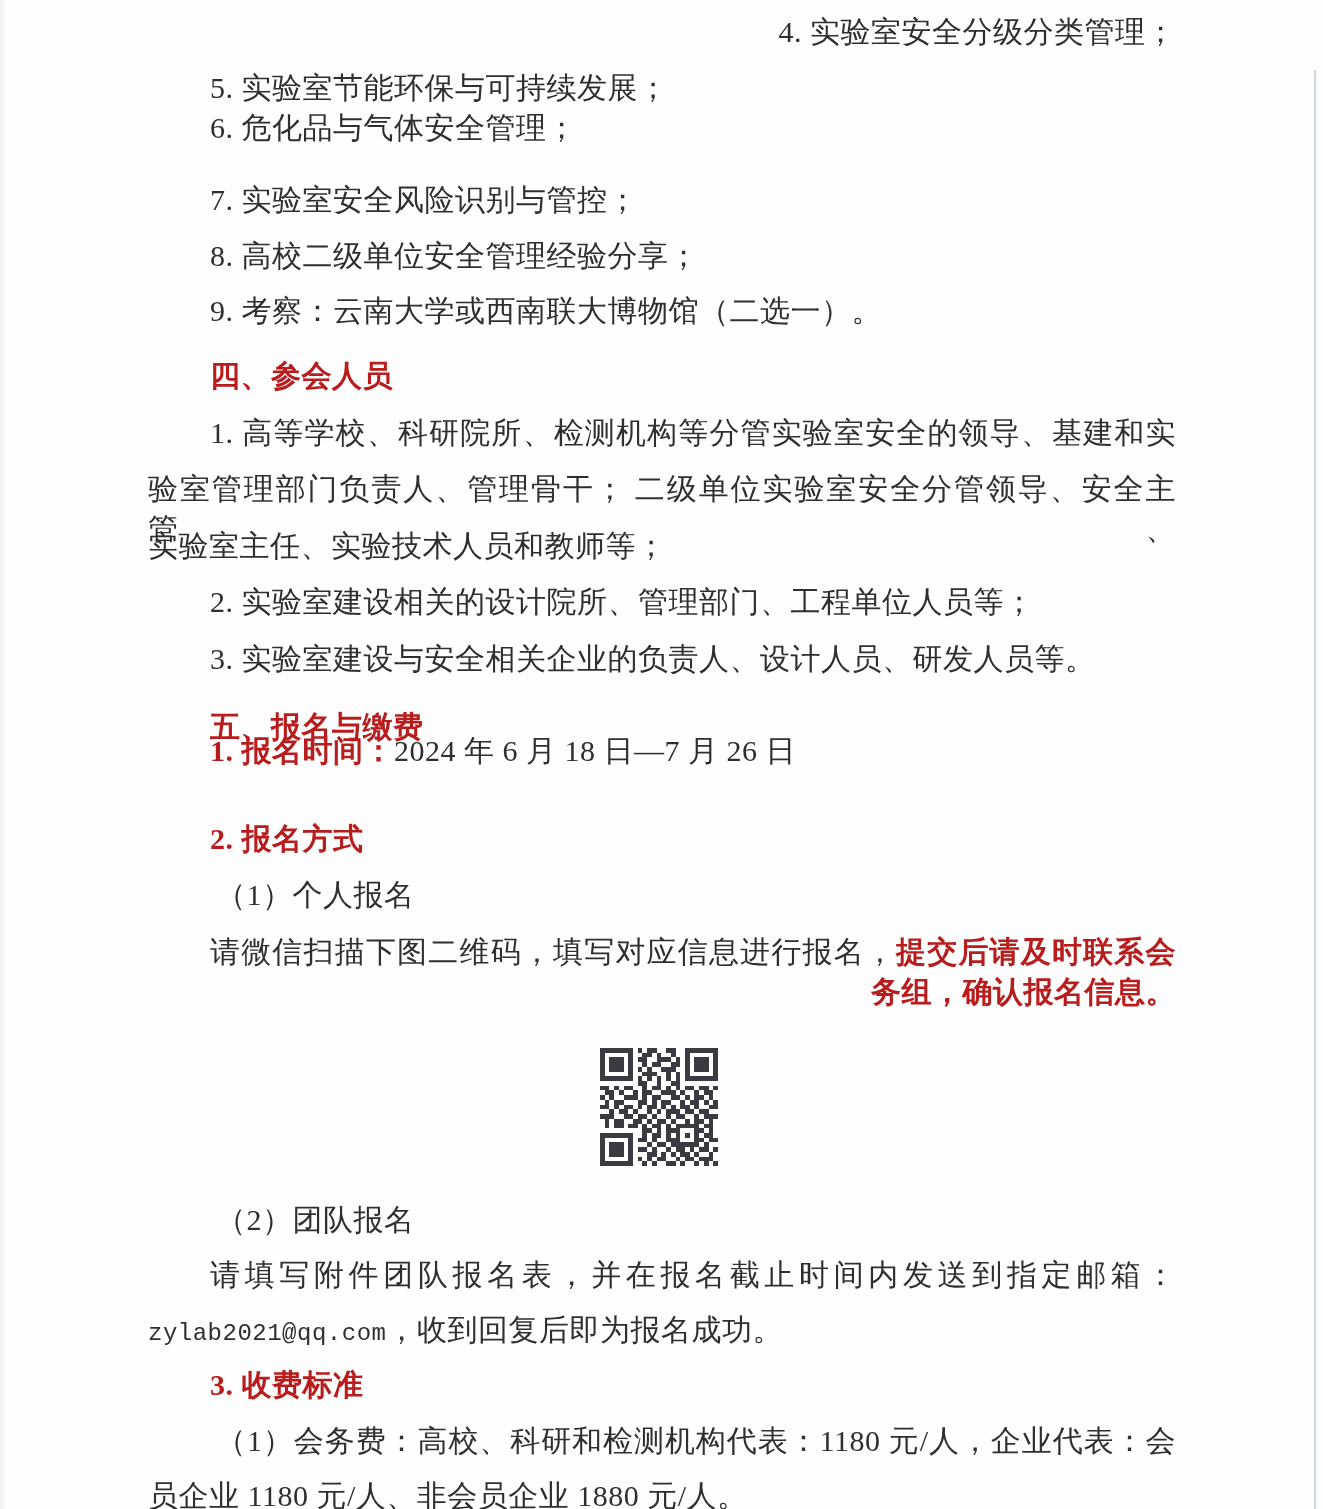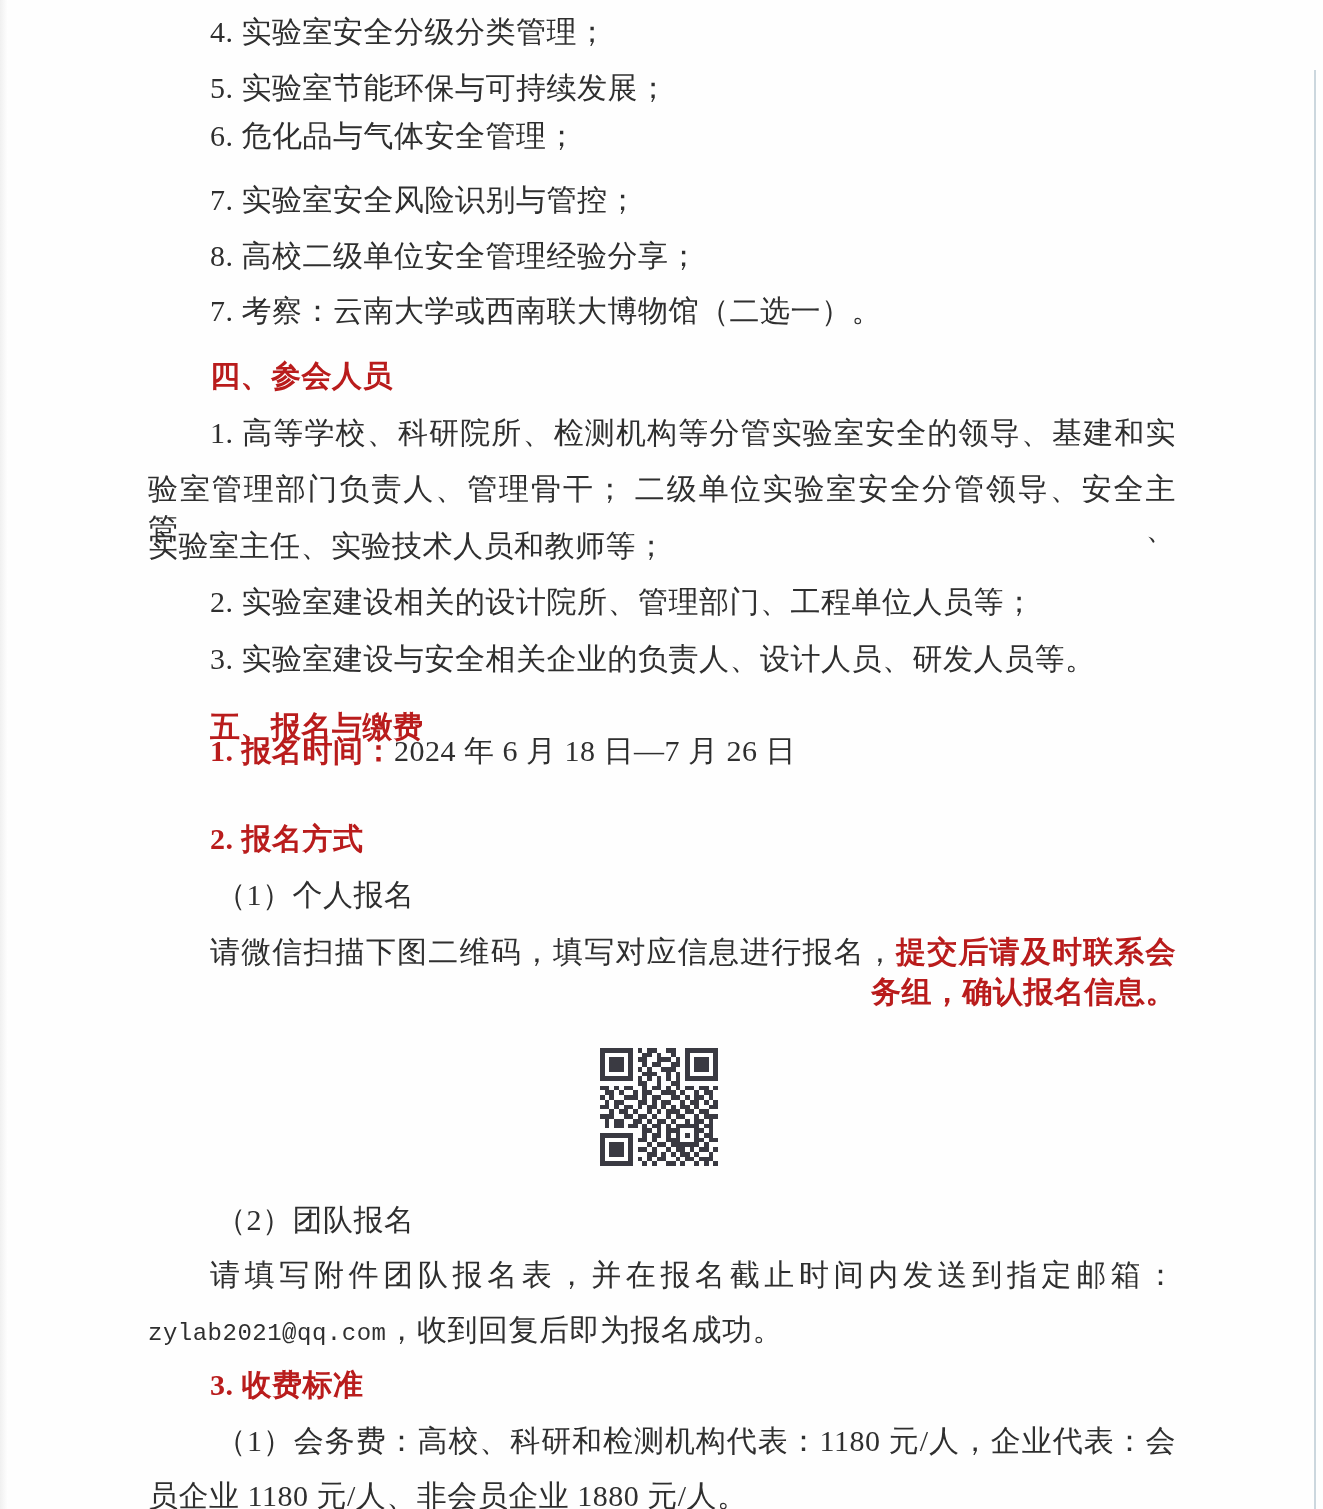--- a/index.html
+++ b/index.html
@@ -42,26 +42,26 @@
   #qr .d{background:#3a3a42;}
   #qr .l{background:#ffffff;}
 </style>
 </head>
 <body>
 
 <div class="page">
   <div class="edge-left"></div>
   <div class="edge-right"></div>
   <div id="lines-layer">
-      <div class="line" style="top: 12px; text-indent: 62px;"><span class="seg-r">4. 实验室安全分级分类管理；</span></div>
+      <div class="line" style="top: 12px; text-indent: 62px; text-align: right;"><span class="seg-r">4. 实验室安全分级分类管理；</span></div>
       <div class="line" style="top: 68px; text-indent: 62px;"><span class="seg-r">5. 实验室节能环保与可持续发展；</span></div>
-      <div class="line" style="top: 116px; text-indent: 62px;"><span class="seg-r">6. 危化品与气体安全管理；</span></div>
+      <div class="line" style="top: 108px; text-indent: 62px;"><span class="seg-r">6. 危化品与气体安全管理；</span></div>
       <div class="line" style="top: 180px; text-indent: 62px;"><span class="seg-r">7. 实验室安全风险识别与管控；</span></div>
       <div class="line" style="top: 236px; text-indent: 62px;"><span class="seg-r">8. 高校二级单位安全管理经验分享；</span></div>
-      <div class="line" style="top: 291px; text-indent: 62px;"><span class="seg-r">7. 考察：云南大学或西南联大博物馆（二选一）。</span></div>
+      <div class="line" style="top: 291px; text-indent: 62px;"><span class="seg-r">9. 考察：云南大学或西南联大博物馆（二选一）。</span></div>
       <div class="line" style="top: 356px; text-indent: 62px;"><span class="seg-b">四、参会人员</span></div>
       <div class="line justify" style="top: 413px; text-indent: 62px;"><span class="seg-r">1. 高等学校、科研院所、检测机构等分管实验室安全的领导、基建和实</span></div>
       <div class="line justify" style="top: 469px; text-indent: 0px;"><span class="seg-r">验室管理部门负责人、管理骨干； 二级单位实验室安全分管领导、安全主管、</span></div>
       <div class="line" style="top: 526px; text-indent: 0px;"><span class="seg-r">实验室主任、实验技术人员和教师等；</span></div>
       <div class="line" style="top: 582px; text-indent: 62px;"><span class="seg-r">2. 实验室建设相关的设计院所、管理部门、工程单位人员等；</span></div>
       <div class="line" style="top: 639px; text-indent: 62px;"><span class="seg-r">3. 实验室建设与安全相关企业的负责人、设计人员、研发人员等。</span></div>
       <div class="line" style="top: 707px; text-indent: 62px;"><span class="seg-b">五、报名与缴费</span></div>
       <div class="line" style="top: 731px; text-indent: 62px;"><span class="seg-b">1. 报名时间：</span><span class="seg-r">2024 年 6 月 18 日—7 月 26 日</span></div>
       <div class="line" style="top: 819px; text-indent: 62px;"><span class="seg-b">2. 报名方式</span></div>
       <div class="line" style="top: 875px; text-indent: 68px;"><span class="seg-r">（1）个人报名</span></div>

